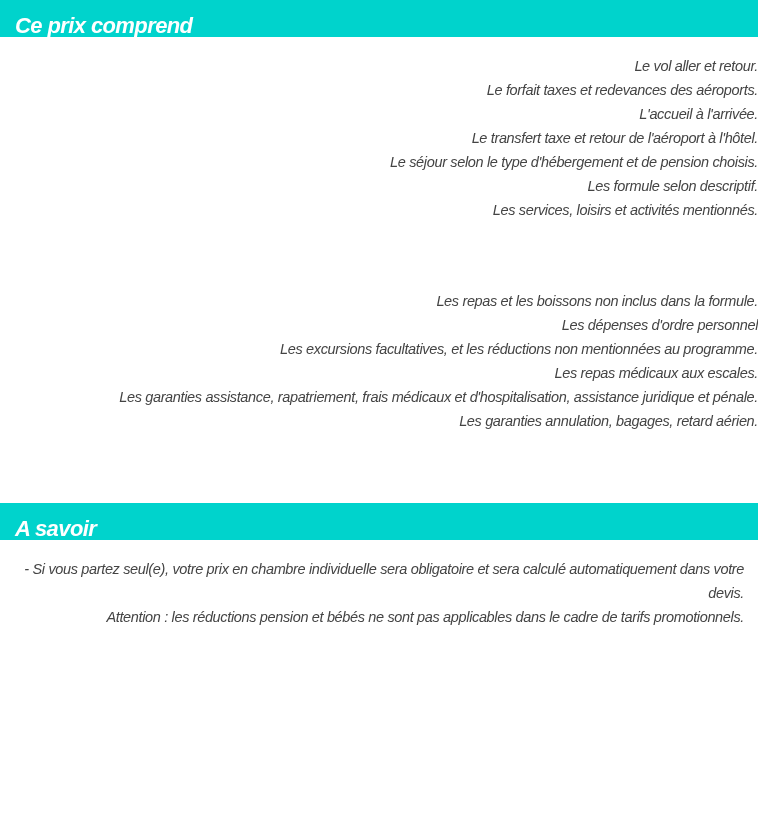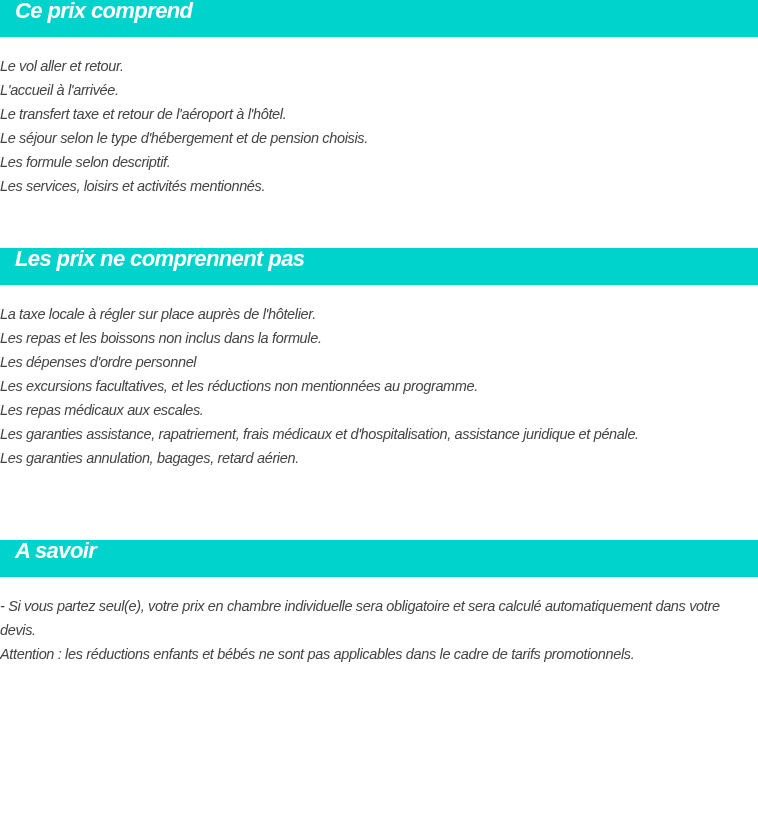--- a/index.html
+++ b/index.html
@@ -12,85 +12,83 @@
       height: 819px;
       overflow: hidden;
       font-family: "DejaVu Sans", sans-serif;
     }
     .section-header {
       background: #00d3cc;
       height: 37px;
       box-sizing: border-box;
       padding-left: 15px;
       display: flex;
-      align-items: flex-start;
+      align-items: flex-end;
     }
     .section-title {
       color: #ffffff;
       font-style: italic;
       font-weight: bold;
       font-size: 22px;
       letter-spacing: -0.6px;
       margin: 0;
       line-height: 1;
       font-family: "Liberation Sans", sans-serif;
     }
     .section-body {
       padding-top: 17px;
       margin: 0;
       list-style: none;
       padding-left: 0;
+      text-align: right;
     }
     .line {
       color: #444444;
       font-style: italic;
       font-size: 14.5px;
       line-height: 24px;
       letter-spacing: -0.35px;
       font-family: "Liberation Sans", sans-serif;
       margin: 0;
     }
     #sec-includes { margin-top: 0; }
     #sec-excludes { margin-top: 50px; }
     #sec-know { margin-top: 70px; }
-    .know-body { padding-right: 0; }
+    .know-body { padding-right: 14px; }
   </style>
 </head>
 <body>
 
 <section id="sec-includes">
   <div class="section-header">
     <h2 class="section-title">Ce prix comprend</h2>
   </div>
   <ul class="section-body">
     <li class="line">Le vol aller et retour.</li>
+    <li class="line">Le forfait taxes et redevances des aéroports.</li>
     <li class="line">L'accueil à l'arrivée.</li>
     <li class="line">Le transfert taxe et retour de l'aéroport à l'hôtel.</li>
     <li class="line">Le séjour selon le type d'hébergement et de pension choisis.</li>
     <li class="line">Les formule selon descriptif.</li>
     <li class="line">Les services, loisirs et activités mentionnés.</li>
   </ul>
 </section>
 
 <section id="sec-excludes">
-  <div class="section-header">
-    <h2 class="section-title">Les prix ne comprennent pas</h2>
-  </div>
   <ul class="section-body">
-    <li class="line">La taxe locale à régler sur place auprès de l'hôtelier.</li>
     <li class="line">Les repas et les boissons non inclus dans la formule.</li>
     <li class="line">Les dépenses d'ordre personnel</li>
     <li class="line">Les excursions facultatives, et les réductions non mentionnées au programme.</li>
     <li class="line">Les repas médicaux aux escales.</li>
     <li class="line">Les garanties assistance, rapatriement, frais médicaux et d'hospitalisation, assistance juridique et pénale.</li>
     <li class="line">Les garanties annulation, bagages, retard aérien.</li>
   </ul>
 </section>
 
 <section id="sec-know">
   <div class="section-header">
     <h2 class="section-title">A savoir</h2>
   </div>
   <div class="section-body know-body">
     <p class="line">- Si vous partez seul(e), votre prix en chambre individuelle sera obligatoire et sera calculé automatiquement dans votre devis.</p>
-    <p class="line">Attention : les réductions enfants et bébés ne sont pas applicables dans le cadre de tarifs promotionnels.</p>
+    <p class="line">Attention : les réductions pension et bébés ne sont pas applicables dans le cadre de tarifs promotionnels.</p>
   </div>
 </section>
 
 </body></html>

